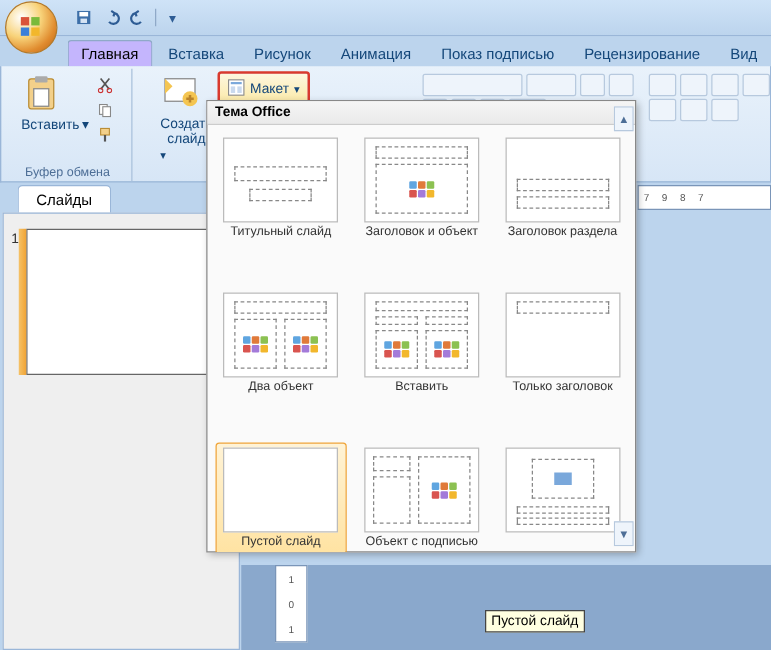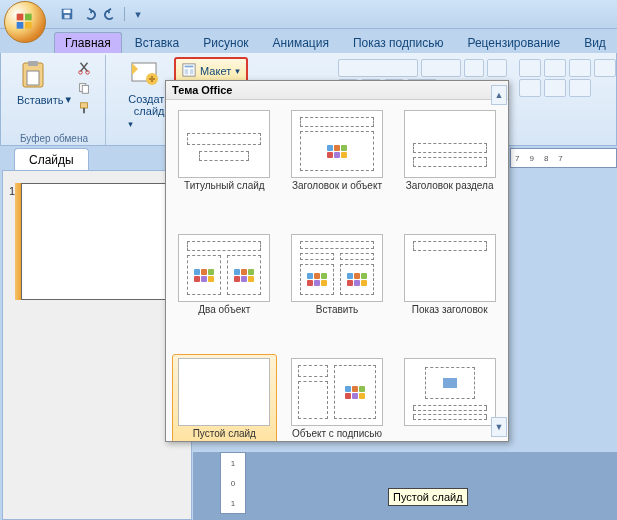--- a/index.html
+++ b/index.html
@@ -595,21 +595,21 @@
                 <span style="background:#f2b72c"></span>
               </div>
             </div>
           </div>
           <div class="layout-caption">Вставить</div>
         </div>
         <div class="layout-item">
           <div class="layout-thumb">
             <div class="ph" style="left:8px;top:6px;right:8px;height:10px"></div>
           </div>
-          <div class="layout-caption">Показ заголовок</div>
+          <div class="layout-caption">Только заголовок</div>
         </div>
         <div class="layout-item selected">
           <div class="layout-thumb"></div>
           <div class="layout-caption">Пустой слайд</div>
         </div>
         <div class="layout-item">
           <div class="layout-thumb">
             <div class="ph" style="left:6px;top:6px;width:30px;height:12px"></div>
             <div class="ph" style="left:6px;top:22px;width:30px;bottom:6px"></div>
             <div class="ph ph-content" style="right:6px;top:6px;width:42px;bottom:6px">

